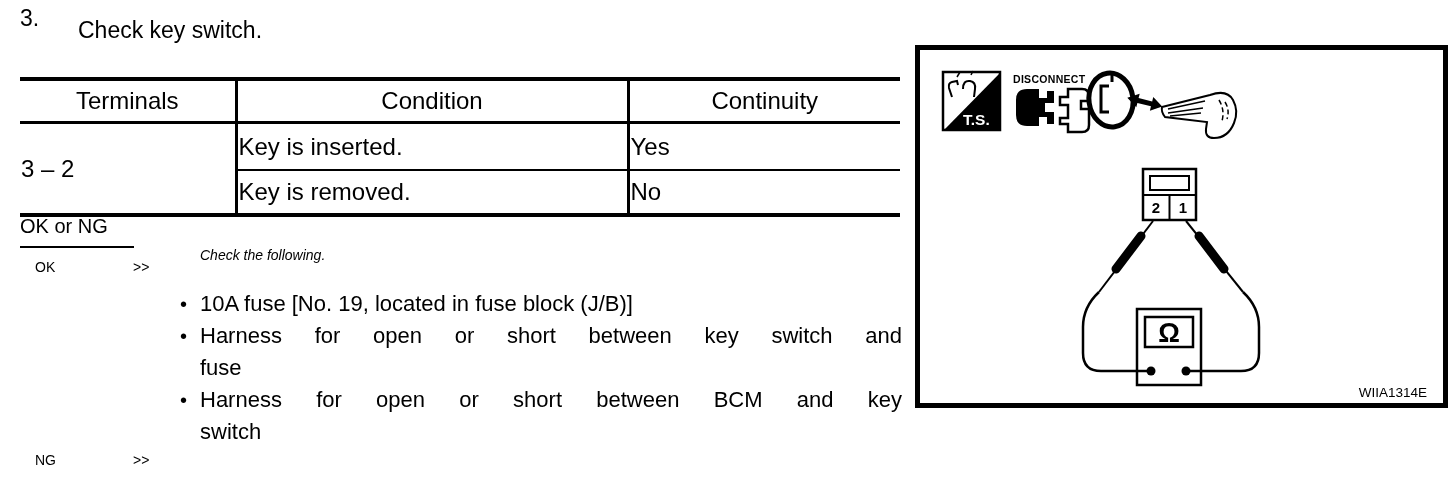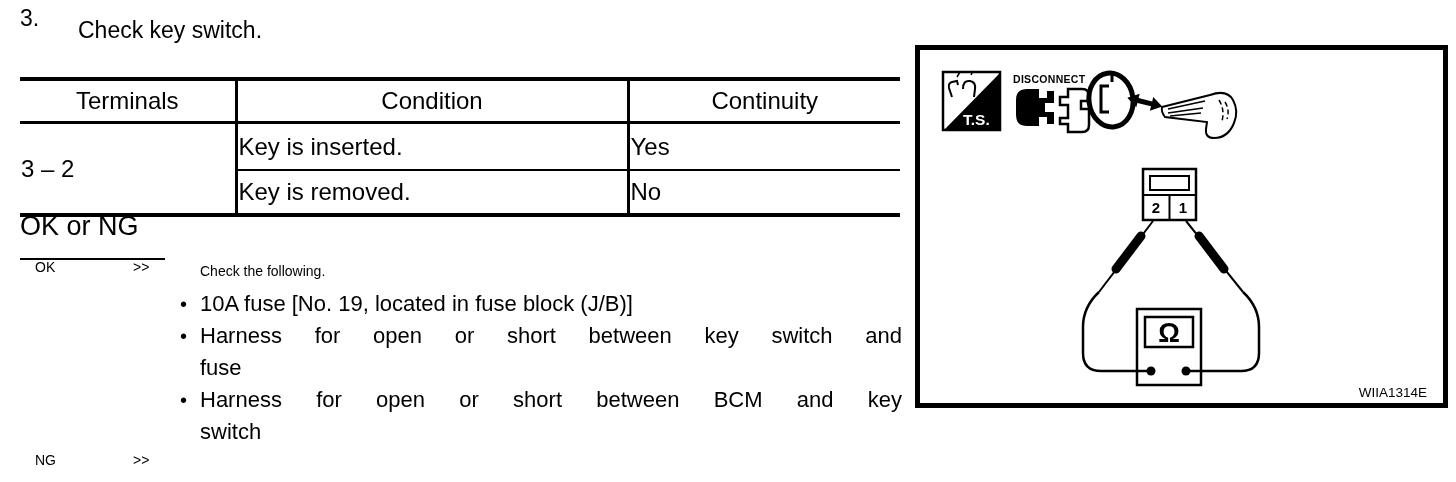--- a/index.html
+++ b/index.html
@@ -15,22 +15,22 @@
         border-top:4px solid #000;border-bottom:4px solid #000;
         font-size:24px;}
   .spec th{font-weight:normal;height:38px;border-bottom:3px solid #000;vertical-align:middle;}
   .spec td{vertical-align:middle;}
   .spec tr.r1 td{height:43px;}
   .spec tr.r2 td{height:40px;}
   .spec .vline{border-left:3px solid #000;}
   .spec td.sep{border-bottom:2px solid #000;}
 
   
-  .heading{font-size:27px;line-height:27px;border-bottom:2.5px solid #000;
-           padding:0 26px 18px 0;white-space:nowrap;}
+  .heading{font-size:20px;line-height:27px;border-bottom:2.5px solid #000;
+           padding:0 26px 6px 0;white-space:nowrap;}
   .body-text{font-size:14px;line-height:27px;white-space:nowrap;}
 
   .bullets{width:722px;font-size:22px;line-height:32px;}
   .bullet-row{position:relative;}
   .bullet-marker{position:absolute;left:0;top:0;font-size:20px;}
   .bullet-text{margin-left:20px;width:702px;white-space:normal;}
   .bullet-row.justified .bullet-text{text-align:justify;word-spacing:21px;}
 
   
   .figure-box{width:533px;height:363px;}
@@ -67,21 +67,21 @@
         <td class="vline">Key is removed.</td>
         <td class="vline">No</td>
       </tr>
     </tbody>
   </table>
 
   <span class="abs heading" style="left:20px;top:213px;">OK or NG</span>
 
   <span class="abs body-text" style="left:35px;top:254px;">OK</span>
   <span class="abs body-text" style="left:133px;top:254px;">&gt;&gt;</span>
-  <span class="abs body-text" style="left:200px;top:258px;">Check the following.</span>
+  <span class="abs body-text" style="left:200px;top:242px;font-style:italic;">Check the following.</span>
 
   <div class="abs bullets" style="left:180px;top:288px;">
     <div class="bullet-row">
       <span class="bullet-marker">•</span>
       <div class="bullet-text">10A fuse [No. 19, located in fuse block (J/B)]</div>
     </div>
     <div class="bullet-row justified">
       <span class="bullet-marker">•</span>
       <div class="bullet-text">Harness for open or short between key switch and fuse</div>
     </div>

